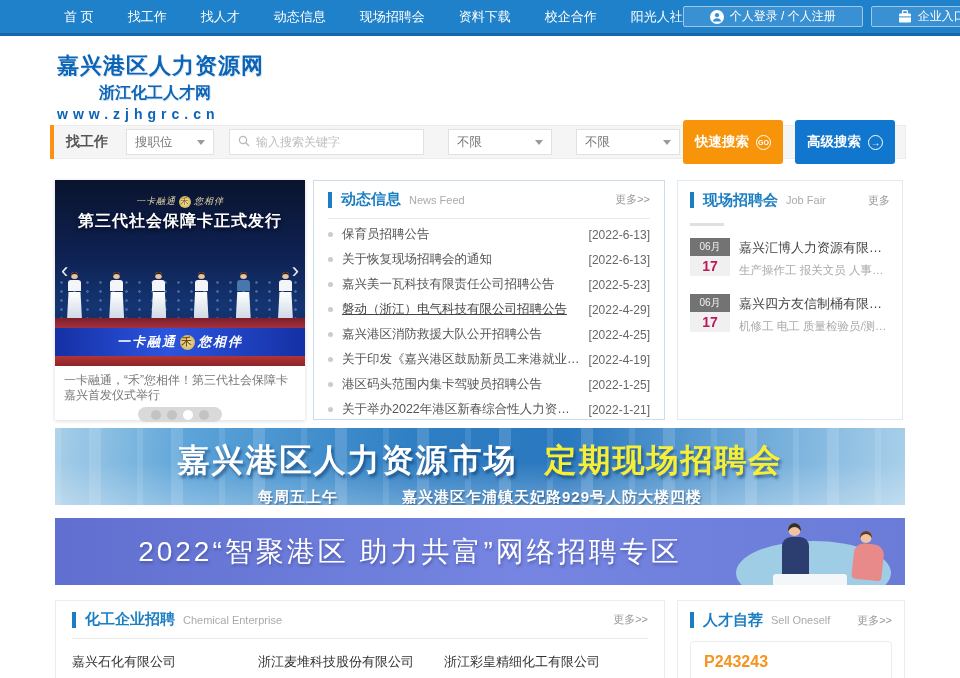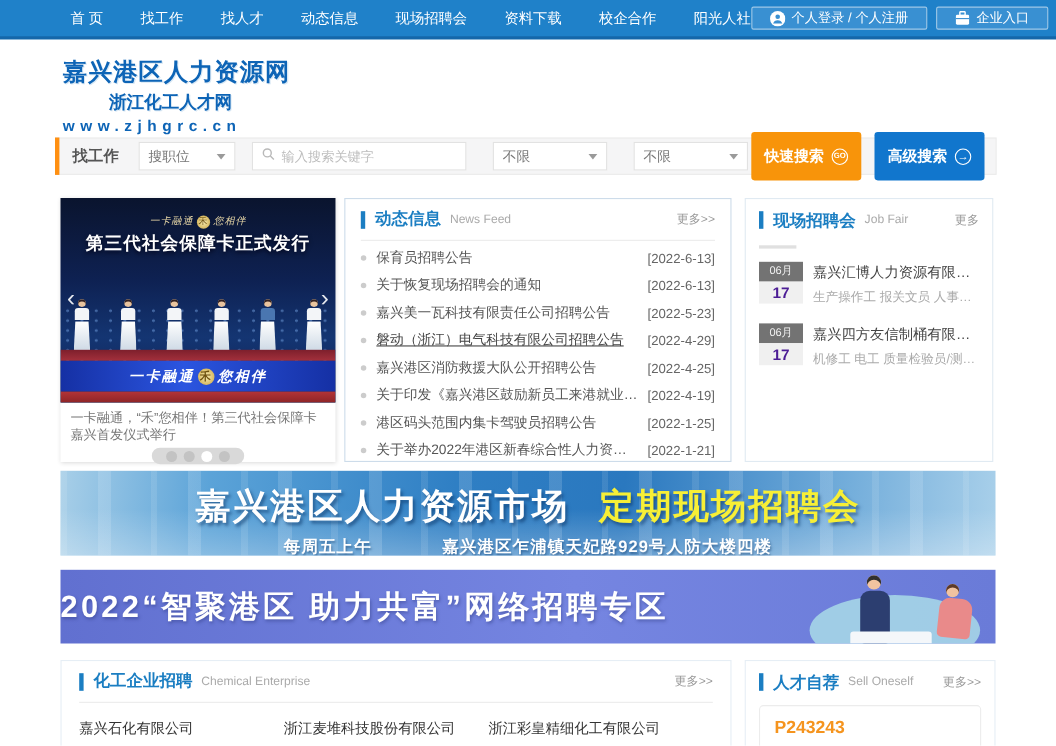--- a/index.html
+++ b/index.html
@@ -6,21 +6,21 @@
   html,body { width:960px; height:678px; overflow:hidden; background:#fff;
     font-family:"Liberation Sans","DejaVu Sans",sans-serif; }
   .page { position:relative; width:960px; height:678px; overflow:hidden; background:#fff; }
 
   
   .topnav { height:36px; background:#1f81c9; border-bottom:3px solid #1567a9;
     display:flex; align-items:center; }
   .topnav nav { display:flex; gap:34px; padding-left:64px; }
   .topnav nav a { color:#fff; font-size:13px; text-decoration:none; cursor:pointer; white-space:nowrap; }
   .nav-right { margin-left:auto; display:flex; gap:8px; padding-right:54px; }
-  .nav-btn { display:flex; align-items:center; gap:6px; height:21px; padding:0 16px;
+  .nav-btn { display:flex; align-items:center; gap:6px; height:21px; padding:0 26px;
     background:#3990d2; border:1px solid #9fc8e7; border-radius:2px; color:#fff;
     font-size:12px; cursor:pointer; white-space:nowrap; }
   .nav-btn svg { display:block; }
 
   
   .logo-band { height:94px; background:#fff; }
   .logo { padding:15px 0 0 57px; color:#0d64b6; }
   .logo-title { font-size:22px; font-weight:bold; letter-spacing:1px; text-shadow:1px 1px 0 #d9e8f4; }
   .logo-sub { font-size:16px; font-weight:bold; padding-left:42px; margin-top:2px; text-shadow:1px 1px 0 #d9e8f4; }
   .logo-url { font-size:14px; font-weight:bold; letter-spacing:5px; margin-top:2px; }
@@ -108,21 +108,21 @@
   .news-date { font-size:12px; color:#666; margin-left:8px; flex:none; }
 
   
   .fair-box { width:226px; height:240px; border:1px solid #e0eaf2; margin-left:12px;
     padding:0 12px; flex:none; background:#fff; }
   .fair-box .sec-head { border-bottom:none; }
   .fair-div { width:34px; height:3px; background:#e0e0e0; margin:4px 0 12px; }
   .fair-item { display:flex; margin-bottom:16px; }
   .date-badge { width:40px; flex:none; text-align:center; }
   .badge-month { height:18px; line-height:18px; background:#737373; color:#f2f2f2; font-size:10px; }
-  .badge-day { height:20px; line-height:21px; background:#f0f0f0; color:#4c1d95; font-size:14px; font-weight:bold; }
+  .badge-day { height:20px; line-height:21px; background:#f0f0f0; color:#be185d; font-size:14px; font-weight:bold; }
   .fair-info { margin-left:9px; min-width:0; }
   .fair-company { font-size:13px; color:#444; white-space:nowrap; overflow:hidden; text-overflow:ellipsis;
     cursor:pointer; margin-top:1px; }
   .fair-pos { font-size:11.5px; color:#aaa; margin-top:6px; white-space:nowrap; overflow:hidden; text-overflow:ellipsis; }
 
   
   .banner1 { position:absolute; top:428px; left:55px; width:850px; height:77px; overflow:hidden;
     cursor:pointer; text-align:center;
     background:linear-gradient(95deg,#a8cfe8 0%,#5ba3d8 16%,#2f7fc4 42%,#2a78bf 60%,#74aedb 84%,#a9d0ea 100%); }
   .banner1::before { content:""; position:absolute; inset:0;
@@ -134,21 +134,21 @@
     letter-spacing:2px; white-space:nowrap; }
   .b1-white { color:#fff; text-shadow:2px 3px 3px rgba(8,48,96,.55); }
   .b1-yellow { color:#f7ef36; margin-left:16px; text-shadow:2px 3px 3px rgba(8,48,96,.55); }
   .b1-line2 { position:relative; z-index:1; margin-top:5px; font-size:15px; font-weight:bold; color:#fff;
     letter-spacing:1px; display:flex; justify-content:center; gap:64px; text-shadow:1px 2px 2px rgba(8,48,96,.5); }
 
   
   .banner2 { position:absolute; top:518px; left:55px; width:850px; height:67px; overflow:hidden;
     cursor:pointer; background:linear-gradient(90deg,#6170d0,#7585e1 55%,#6a7bd8);
     display:flex; align-items:center; }
-  .b2-text { flex:1; text-align:left; padding-right:140px; color:#fff; font-size:28px; font-weight:bold;
+  .b2-text { flex:1; text-align:center; padding-right:140px; color:#fff; font-size:28px; font-weight:normal;
     letter-spacing:3px; white-space:nowrap; text-shadow:1px 2px 3px rgba(40,50,120,.45); }
   .b2-art { position:absolute; right:0; top:0; width:195px; height:67px; }
   .b2-blob { position:absolute; right:14px; bottom:-20px; width:155px; height:64px; background:#a9dbe8;
     opacity:.85; border-radius:50%; }
   .b2-head1 { position:absolute; right:104px; top:5px; width:13px; height:13px; border-radius:50%;
     background:#f1c3a0; box-shadow:inset 0 4px 0 #31302e; }
   .b2-body1 { position:absolute; right:96px; top:19px; width:27px; height:48px; background:#2c3e70;
     border-radius:9px 9px 4px 4px; }
   .b2-head2 { position:absolute; right:33px; top:13px; width:12px; height:12px; border-radius:50%;
     background:#f1c3a0; box-shadow:inset 0 3px 0 #5c3a28; }

